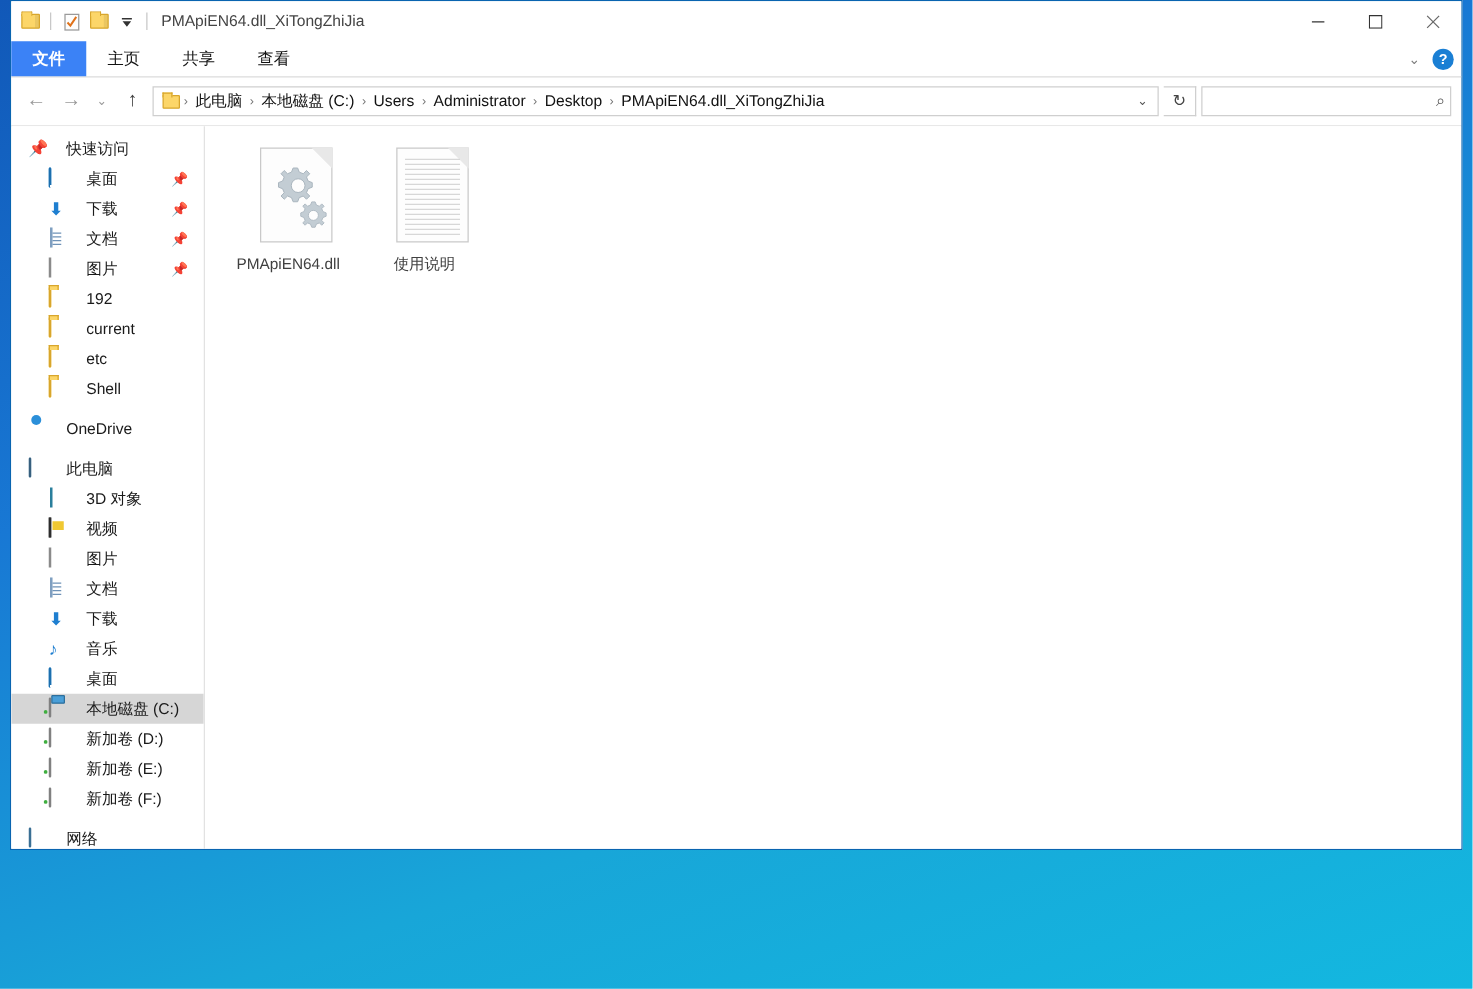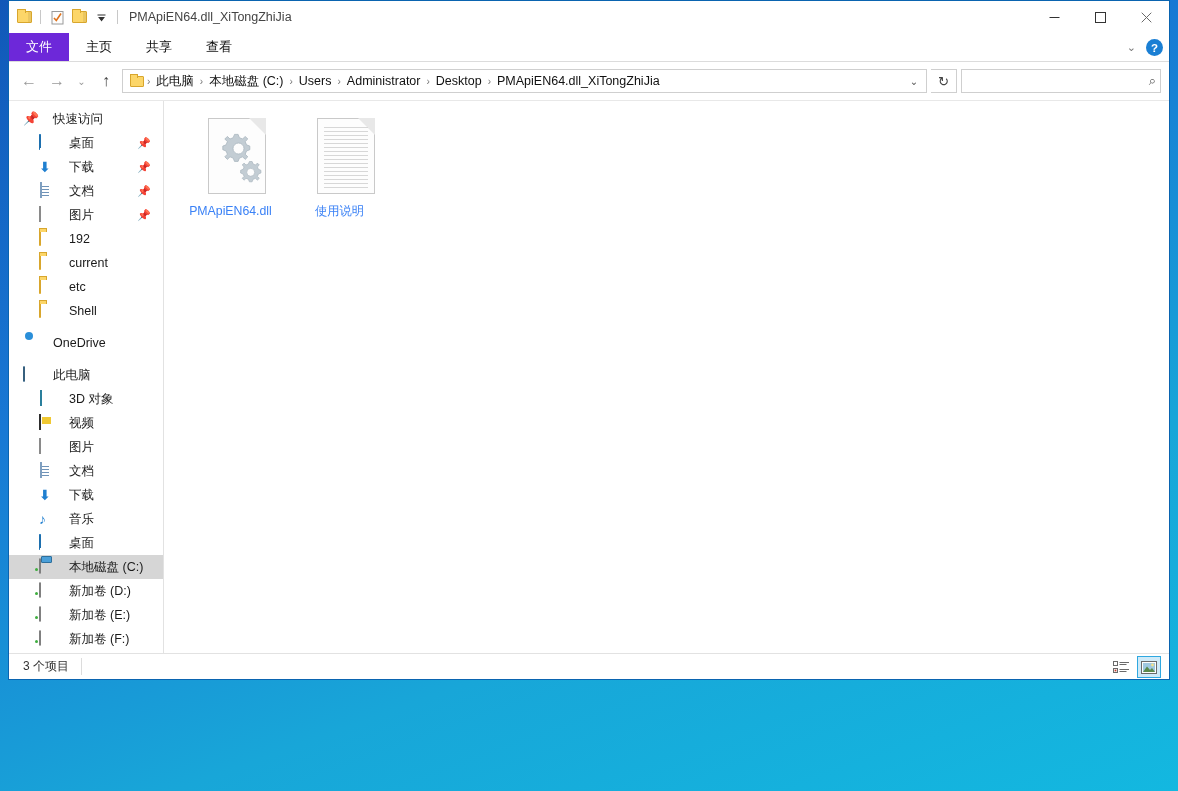--- a/index.html
+++ b/index.html
@@ -62,21 +62,21 @@
   
   .ribbon {
     height: 29px; display: flex; align-items: stretch;
     border-bottom: 1px solid #dcdcdc; background: #fff; flex: none;
     position: relative;
   }
   .tab {
     display: flex; align-items: center; padding: 0 17px;
     font-size: 13px; color: #111; cursor: default;
   }
-  .tab.file { background: #6d28d9; color: #fff; }
+  .tab.file { background: #3b82f6; color: #fff; font-weight: bold; }
   .ribbon-right {
     position: absolute; right: 6px; top: 0; height: 29px;
     display: flex; align-items: center; gap: 10px;
   }
   .chev { color: #777; font-size: 11px; }
   .help {
     width: 17px; height: 17px; border-radius: 50%;
     background: #1a7fd4; color: #fff; font-size: 11.5px; font-weight: bold;
     display: flex; align-items: center; justify-content: center;
   }
@@ -237,21 +237,21 @@
   .grid { display: flex; flex-wrap: wrap; align-content: flex-start; }
   .tile {
     width: 109px; padding-top: 2px;
     display: flex; flex-direction: column; align-items: center;
   }
   .tile-icon {
     width: 66px; height: 84px; position: relative;
     display: flex; align-items: center; justify-content: center;
   }
   .tile-label {
-    margin-top: 4px; font-size: 12.3px; color: #3b82f6;
+    margin-top: 4px; font-size: 12.3px; color: #404040;
     line-height: 16px; max-width: 100px;
     word-break: break-all;
   }
 
   
   .page {
     position: absolute; left: 10px; top: 3px;
     width: 58px; height: 76px; background: #fdfdfd;
     border: 1px solid #c9c9c9;
   }
@@ -541,36 +541,14 @@
               </div>
             </div>
           </div>
           <div class="tile-label">使用说明</div>
         </div>
 
       </div>
     </div>
   </div>
 
-  <div class="statusbar">
-    <div class="status-text">3 个项目</div>
-    <div class="status-div"></div>
-    <div class="viewbtns">
-      <div class="viewbtn">
-        <svg width="17" height="13" viewBox="0 0 17 13">
-          <rect x="0.5" y="0.5" width="4" height="4" fill="none" stroke="#6a6a6a"></rect>
-          <rect x="0.5" y="7.5" width="4" height="4" fill="none" stroke="#6a6a6a"></rect>
-          <rect x="1.6" y="8.6" width="1.8" height="1.8" fill="#c0392b"></rect>
-          <path d="M6.5 1.5 H16 M6.5 3.5 H13.5 M6.5 8.5 H16 M6.5 10.5 H13.5" stroke="#6a6a6a" stroke-width="1.1"></path>
-        </svg>
-      </div>
-      <div class="viewbtn active">
-        <svg width="16" height="13" viewBox="0 0 16 13">
-          <rect x="0.5" y="0.5" width="15" height="12" fill="#fdfdfd" stroke="#6a6a6a"></rect>
-          <rect x="2" y="2" width="12" height="9" fill="#9fc8e0"></rect>
-          <path d="M2 11 L6 5.5 L9 9 L11 7 L14 11 Z" fill="#5a8a4a"></path>
-          <circle cx="11.5" cy="4" r="1.4" fill="#f3e28a"></circle>
-        </svg>
-      </div>
-    </div>
-  </div>
 
 </div>
 
 </body></html>

